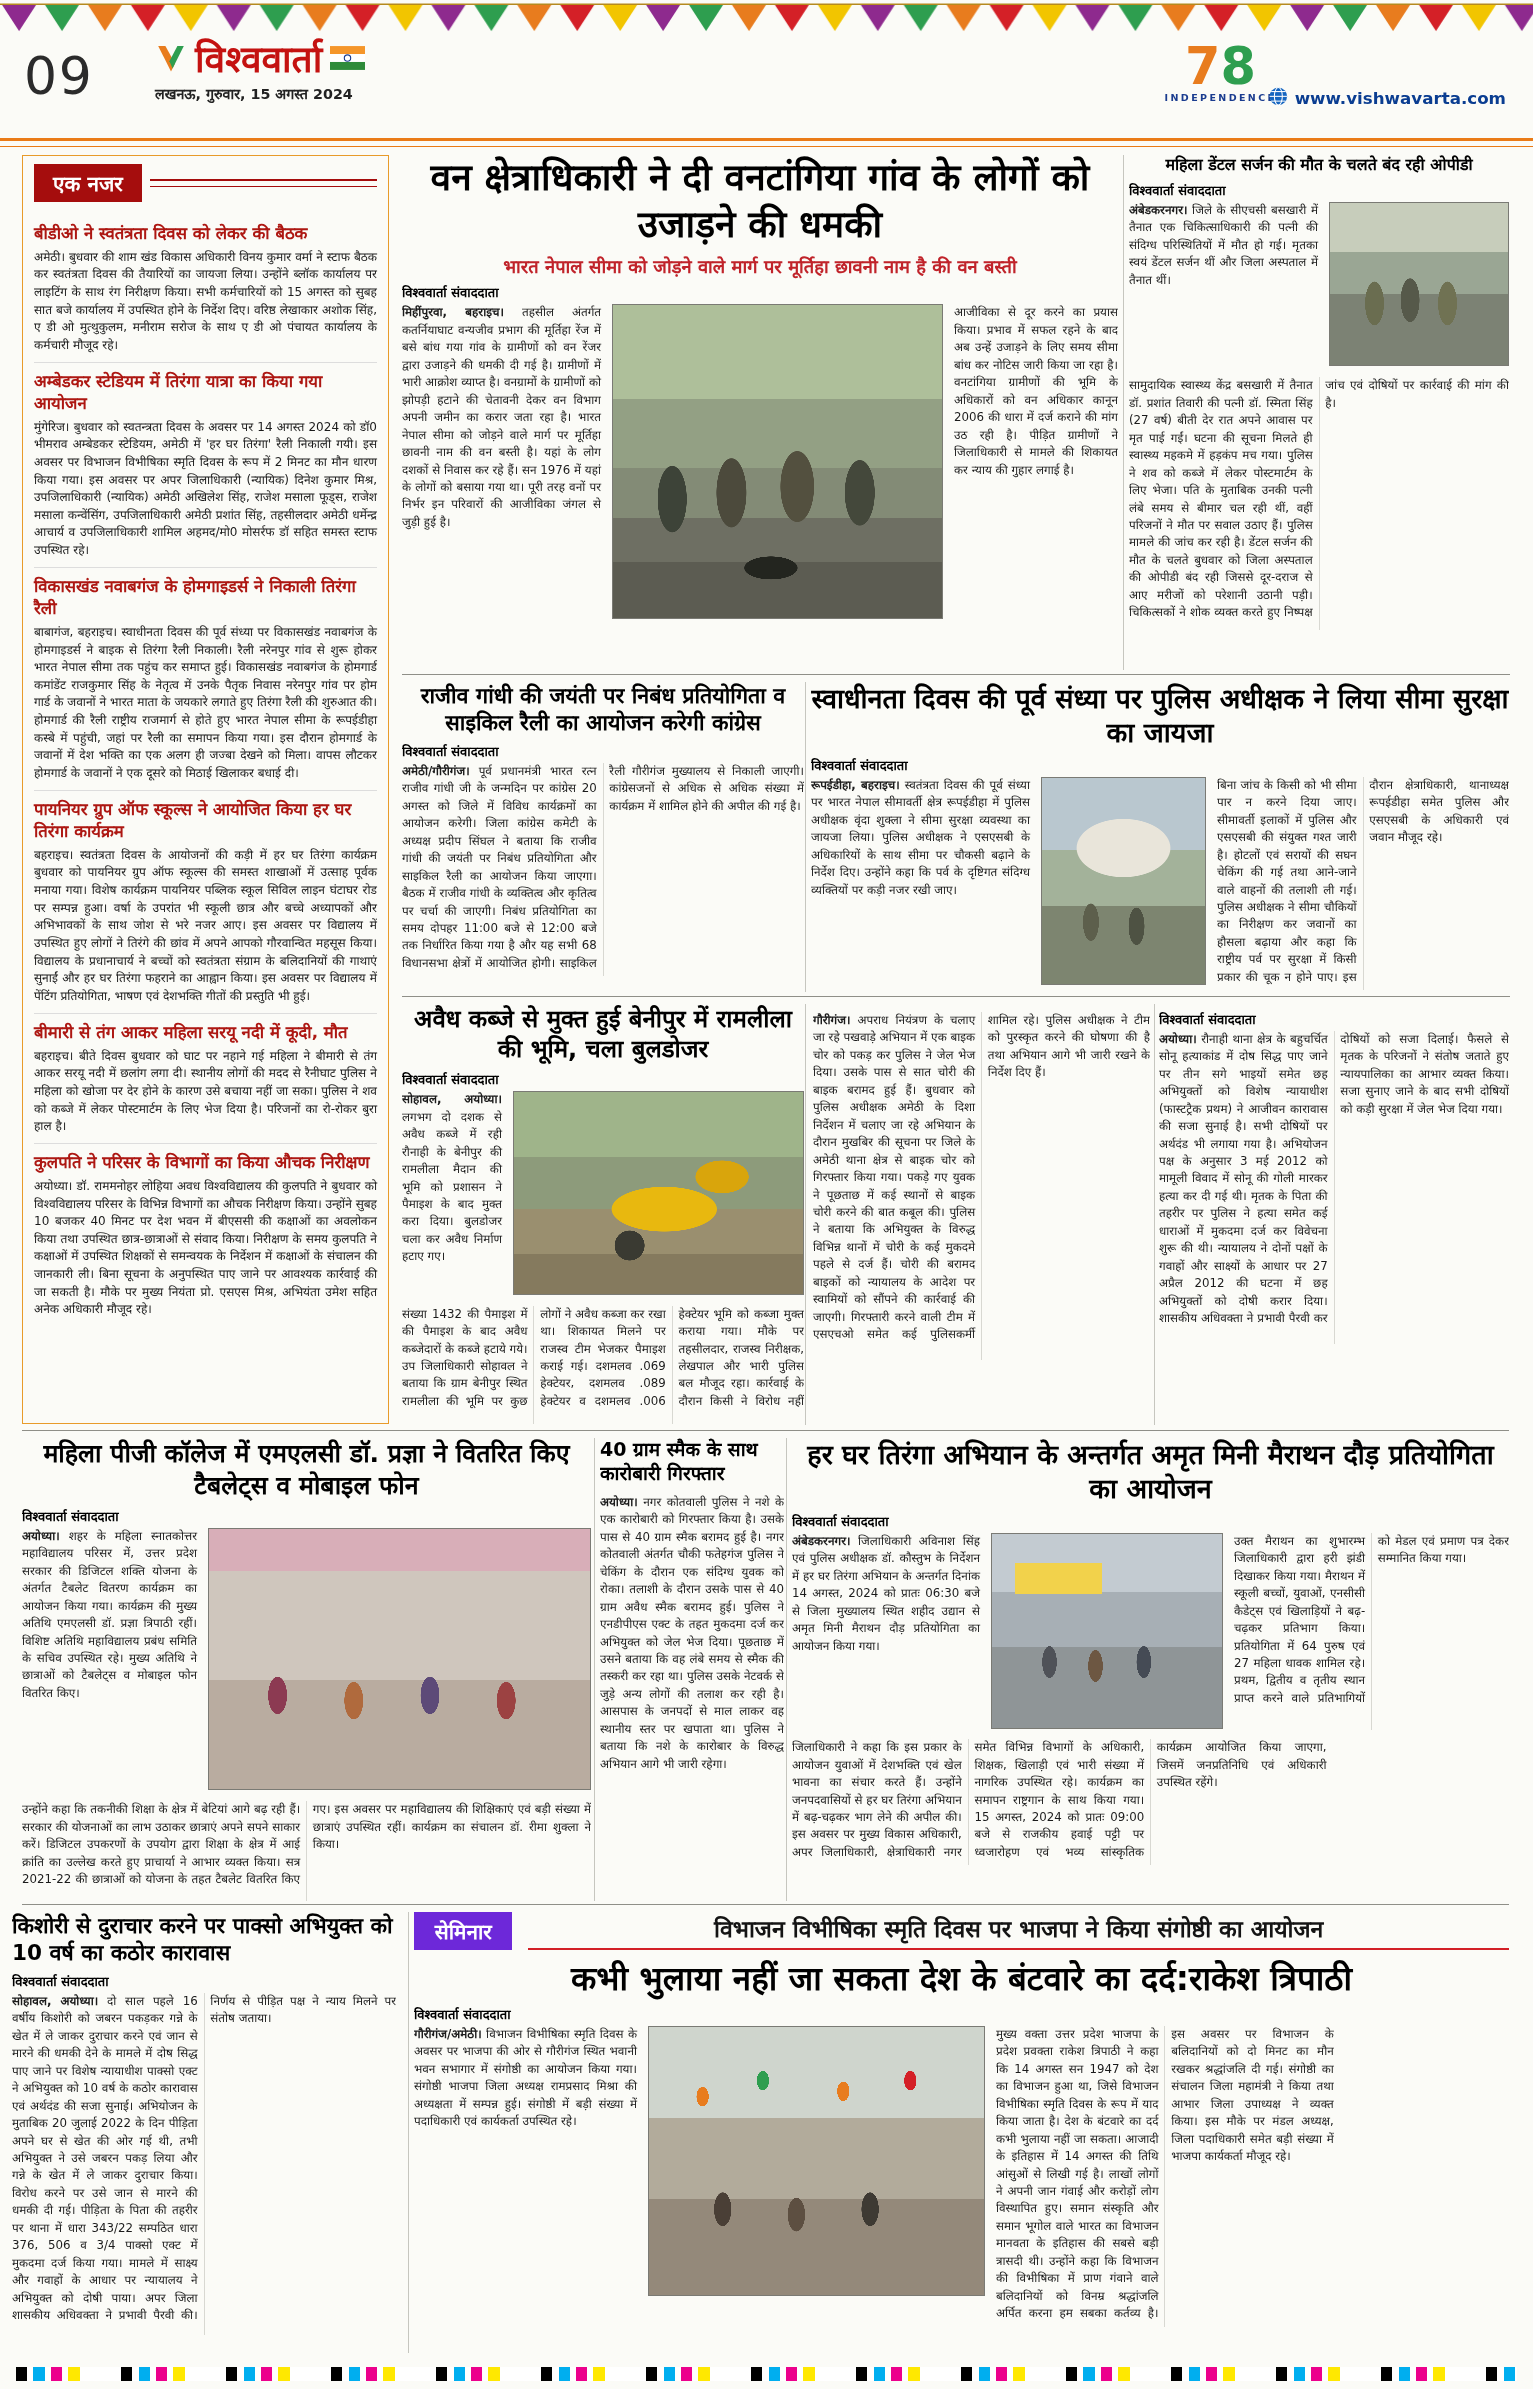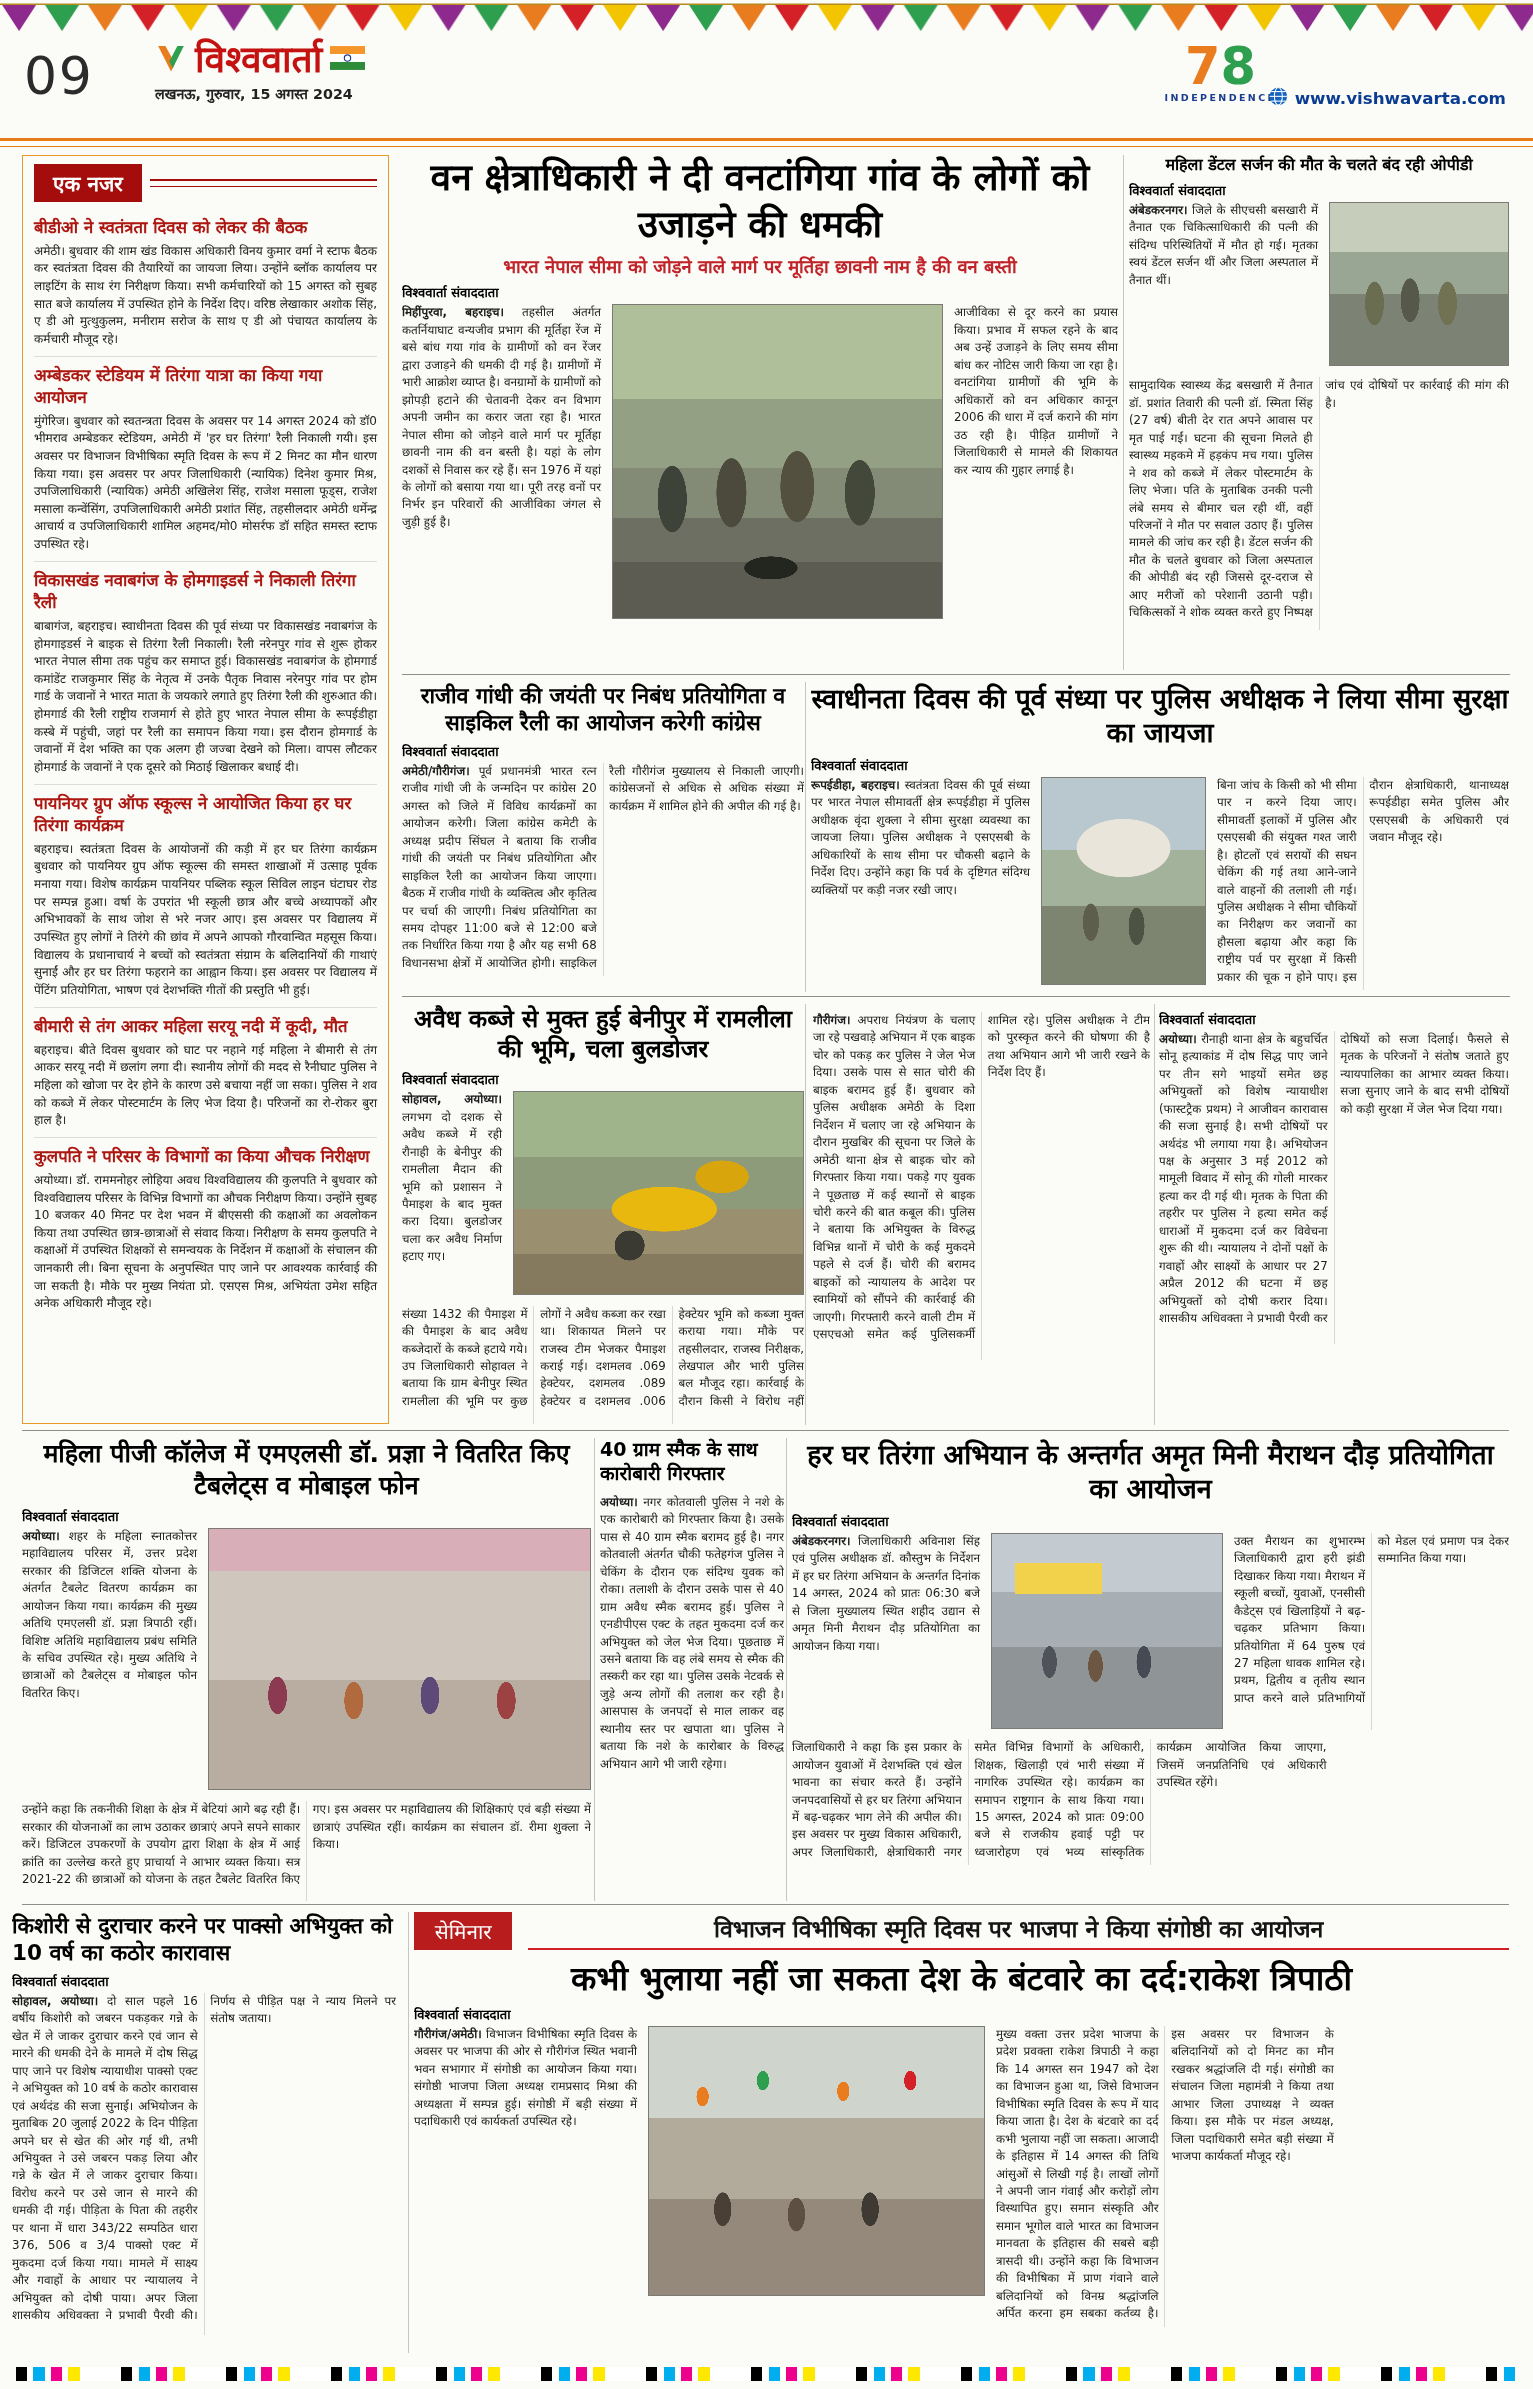--- a/index.html
+++ b/index.html
@@ -28,29 +28,29 @@
   .cols-2{column-count:2;column-gap:12.7px;column-fill:auto;column-rule:0.8px solid #d8d8d2}
   .cols-3{column-count:3;column-gap:12.7px;column-fill:auto;column-rule:0.8px solid #d8d8d2}
   .cols-4{column-count:4;column-gap:12.7px;column-fill:auto;column-rule:0.8px solid #d8d8d2}
   .row{display:flex;gap:11px}
   .article{overflow:hidden}
   .photo{border:0.8px solid #7a7a74;flex:none}
   .vrule{width:0.8px;background:#c6c6bf}
   .hrule{height:0.8px;background:#8f8f88}
   
   .sidebar{border:1.6px solid #e89b2a;padding:8px 11px;overflow:hidden}
-  .sidebar-head{display:flex;align-items:center;gap:8px;margin-bottom:7px}
+  .sidebar-head{display:flex;align-items:center;gap:8px;margin-bottom:13px}
   .sidebar-title{background:#a50d0d;color:#fff;font-size:20.7px;font-weight:bold;padding:4.8px 19px;flex:none}
   .sidebar-head-line{flex:1;height:8px;border-top:2.4px solid #a50d0d;border-bottom:1.6px solid #a50d0d}
   .sb-item{padding:7.2px 0;border-bottom:0.8px solid #ddd}
   .sb-item:last-child{border-bottom:none}
   .sb-headline{color:#ad1712;font-size:16.7px;font-weight:bold;line-height:1.32;margin-bottom:4.8px;text-align:left}
   .sb-body{font-size:12px;line-height:1.47;text-align:justify}
   
-  .kicker{background:#b91c1c;color:#fff;font-size:20.7px;font-weight:normal;padding:4.8px 20.7px;flex:none}
+  .kicker{background:#6d28d9;color:#fff;font-size:20.7px;font-weight:bold;padding:4.8px 20.7px;flex:none}
   .banner-head{flex:1;font-size:23px;font-weight:bold;display:flex;align-items:center;justify-content:center;border-bottom:2.4px solid #d21f26;padding-bottom:3.2px}
   
   .ph-police{background:
     radial-gradient(32px 73px at 18% 62%,#3d4338 0 45%,transparent 46%),
     radial-gradient(33px 76px at 36% 60%,#4c4a3c 0 45%,transparent 46%),
     radial-gradient(37px 78px at 56% 58%,#53503f 0 45%,transparent 46%),
     radial-gradient(33px 72px at 75% 60%,#44483b 0 45%,transparent 46%),
     radial-gradient(48px 20.7px at 48% 84%,#23251f 0 55%,transparent 56%),
     linear-gradient(180deg,#aebf9a 0 30%,#93a084 30% 52%,#838b76 52% 68%,#6e6f63 68% 82%,#5c5c52 82%)}
   .ph-opd{background:

